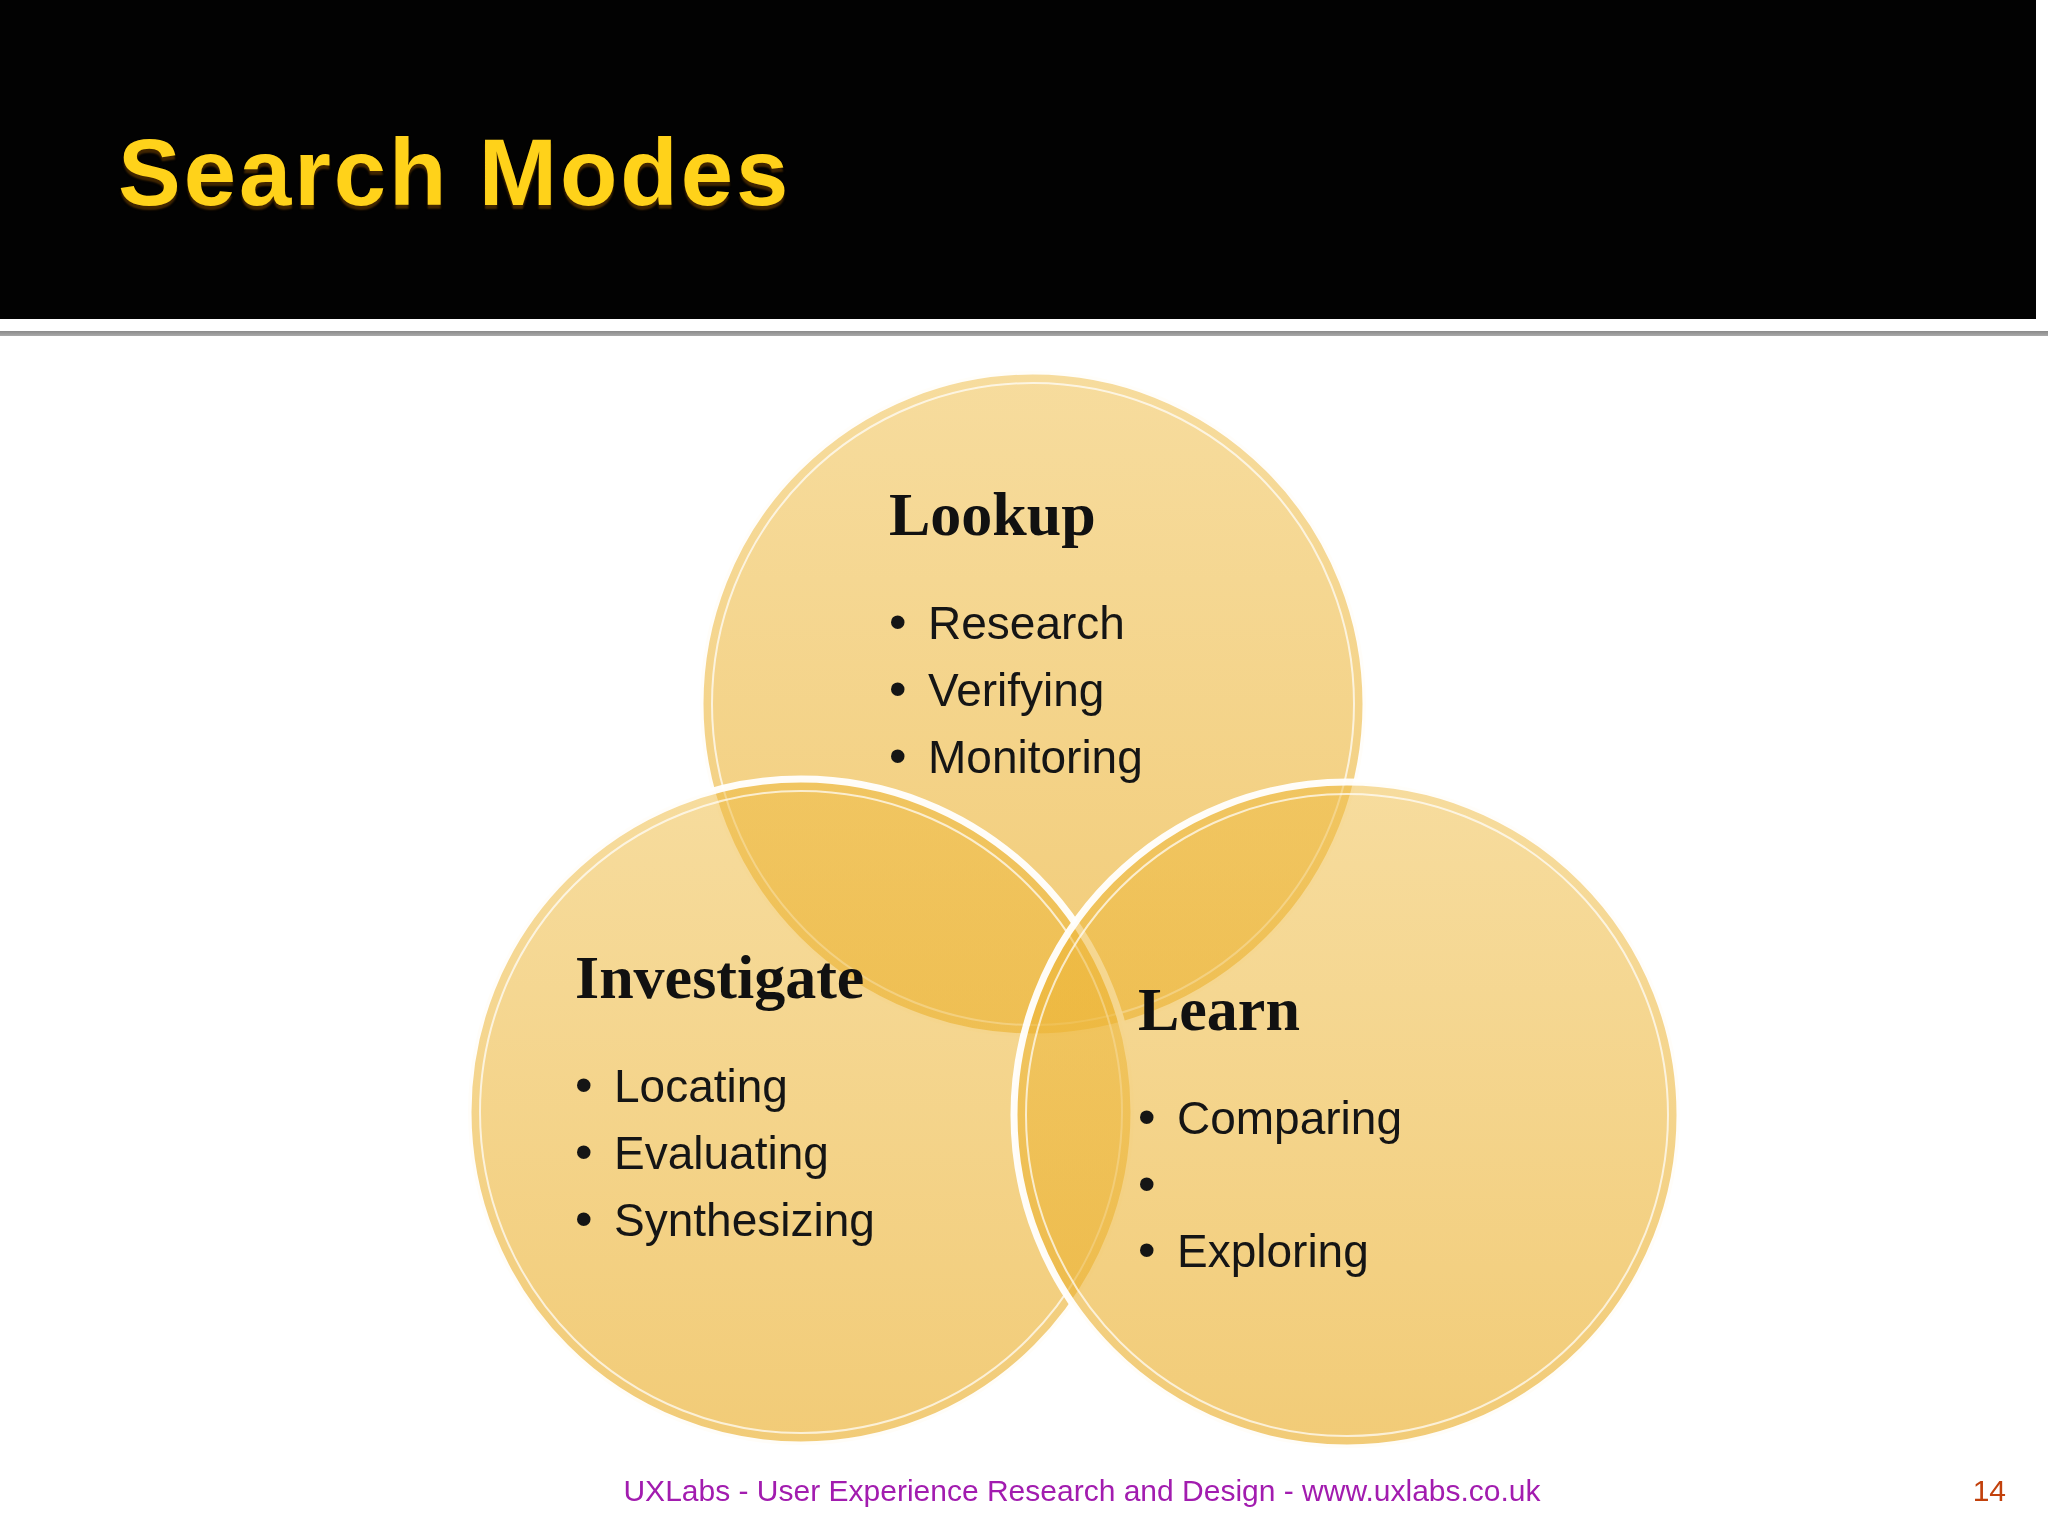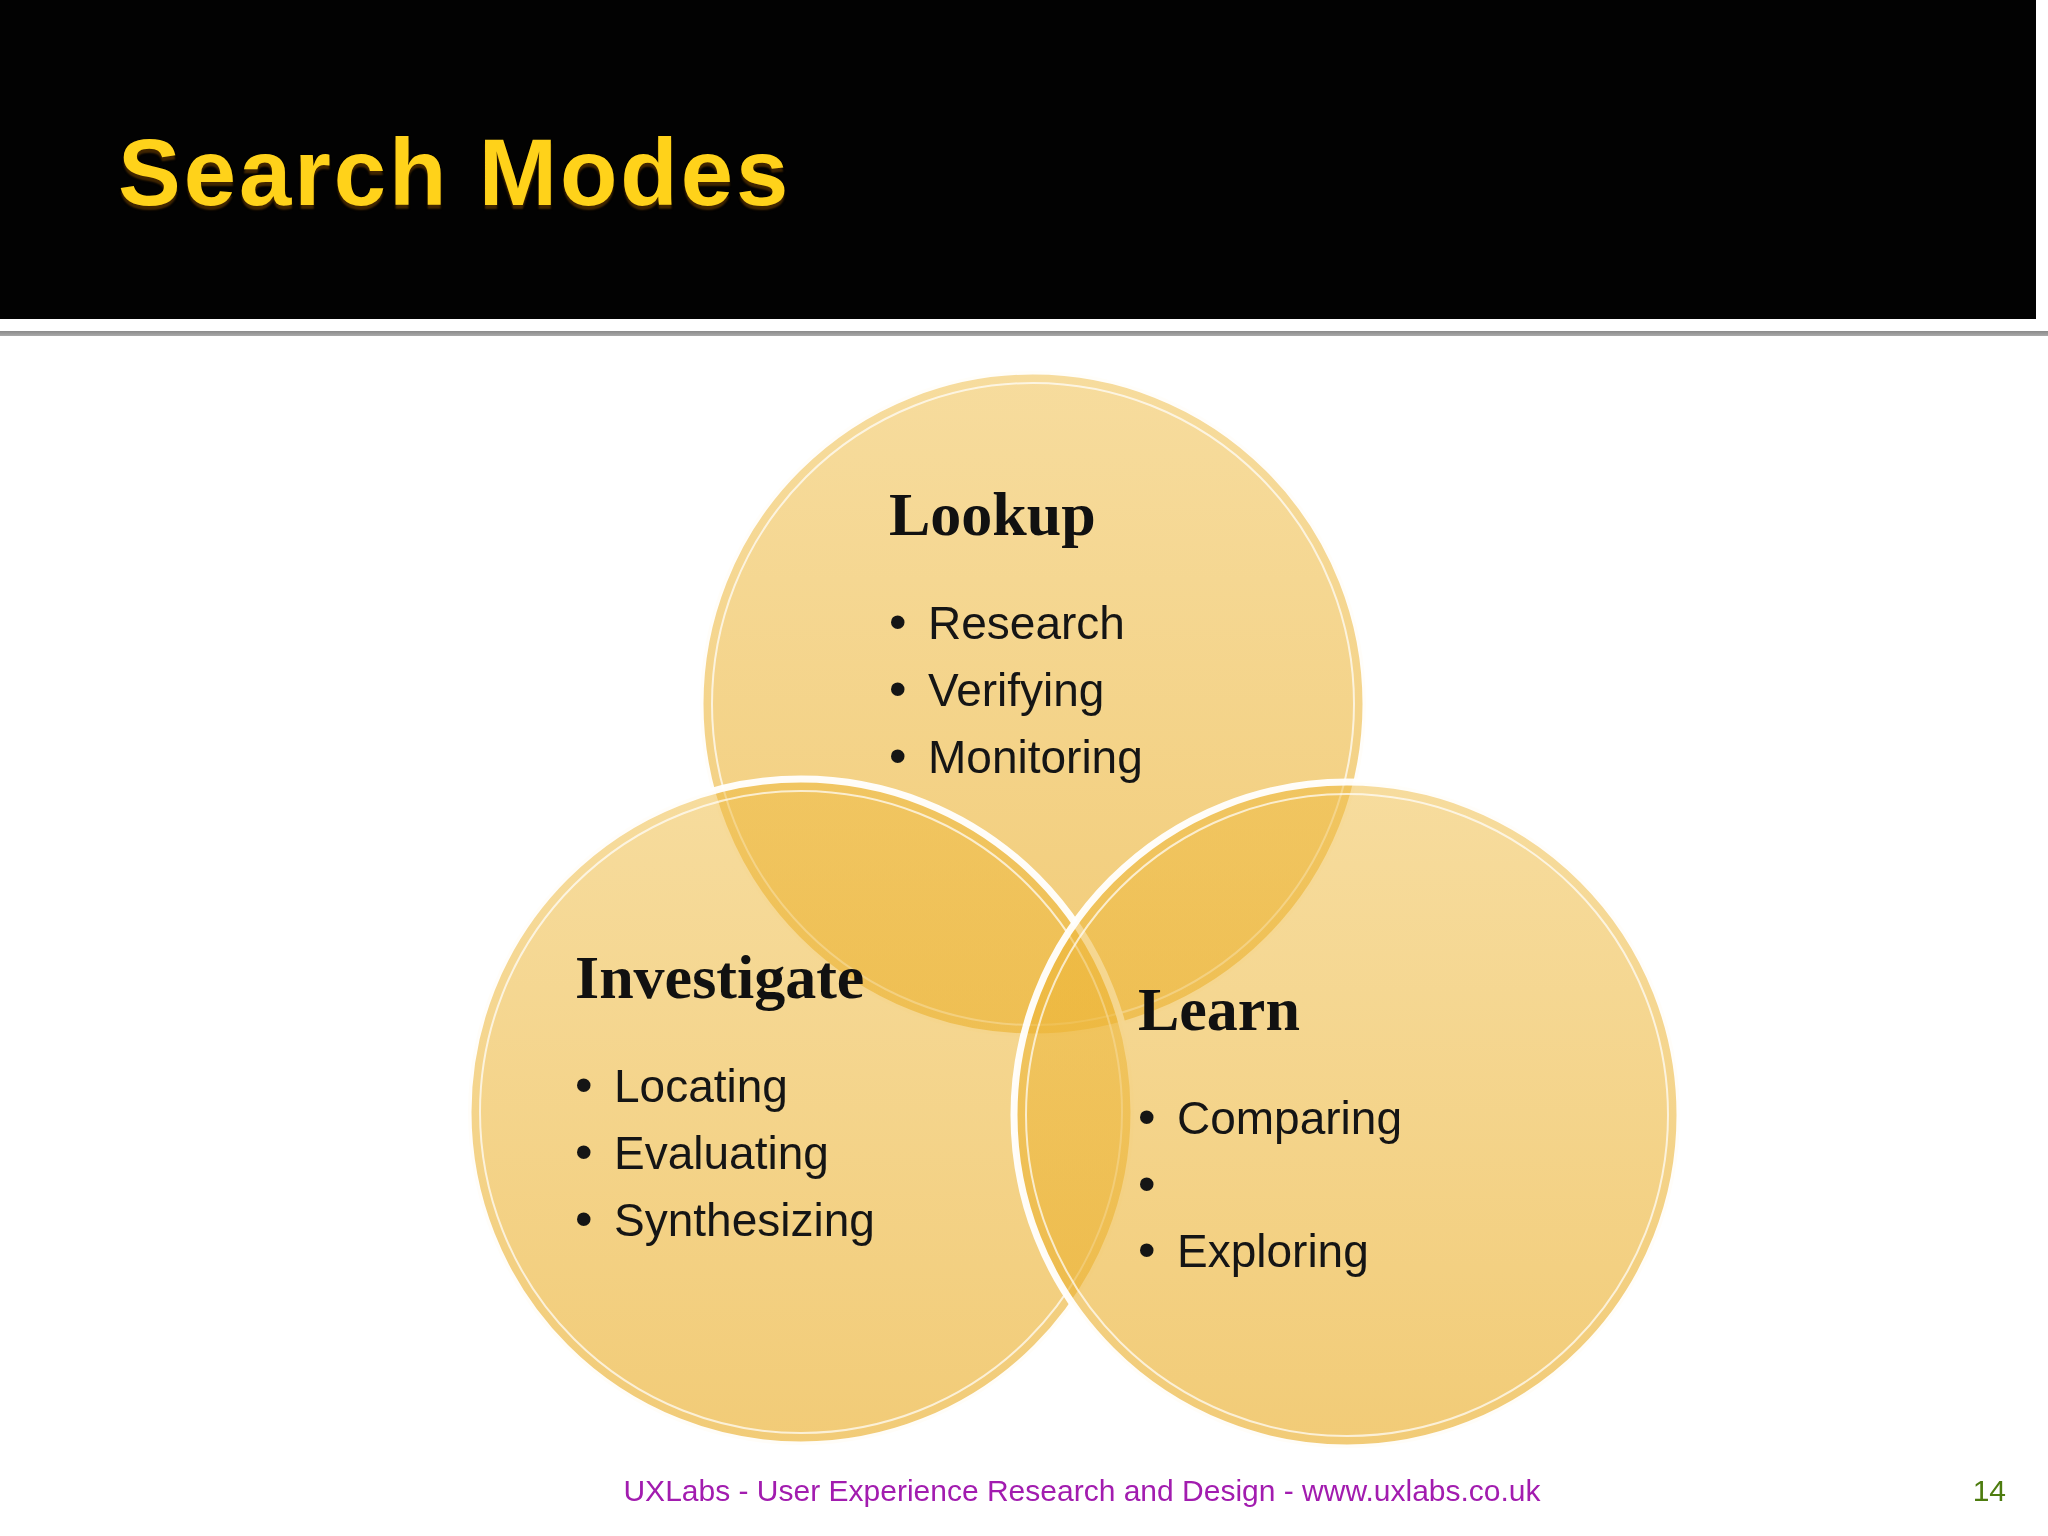--- a/index.html
+++ b/index.html
@@ -34,21 +34,21 @@
   .bullet-dot{width:24px;margin-right:15px;font-size:50px;line-height:66px;color:#151515;}
   .block-lookup{left:889px;top:479px;}
   .block-investigate{left:563px;top:942px;margin-left:12px;}
   .block-learn{left:1138px;top:974px;}
   
   .footer{
     position:absolute;left:116px;right:0;top:1474px;height:44px;
     text-align:center;font-size:30px;color:#a21caf;white-space:nowrap;
   }
   .page-number{
-    position:absolute;right:42px;top:1474px;font-size:30px;color:#4d7c0f;
+    position:absolute;right:42px;top:1474px;font-size:30px;color:#c2410c;
   }
 </style>
 </head>
 <body>
 
 <div class="slide">
 
   <div class="header-band">
     <div class="slide-title">Search Modes</div>
   </div>

